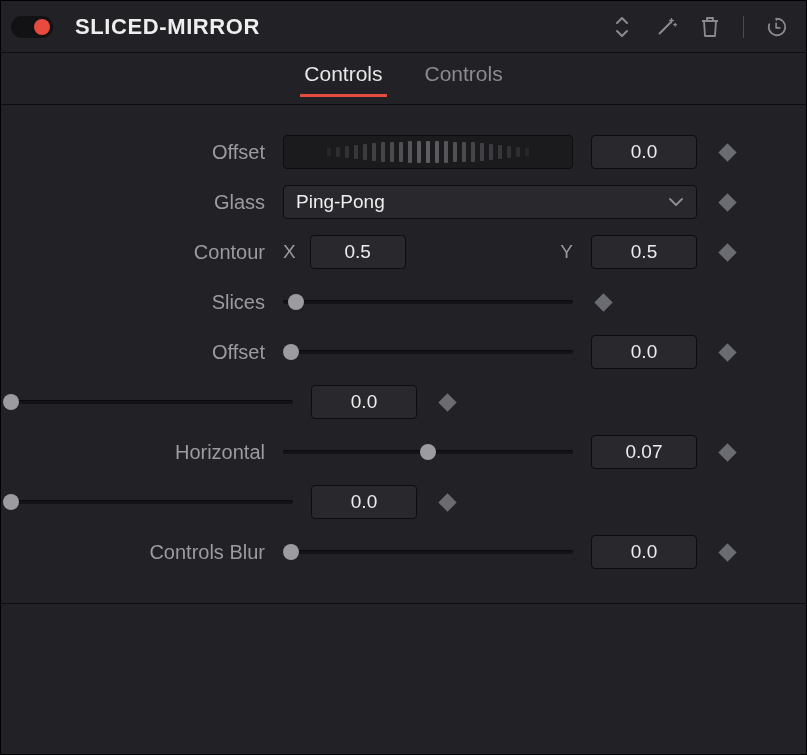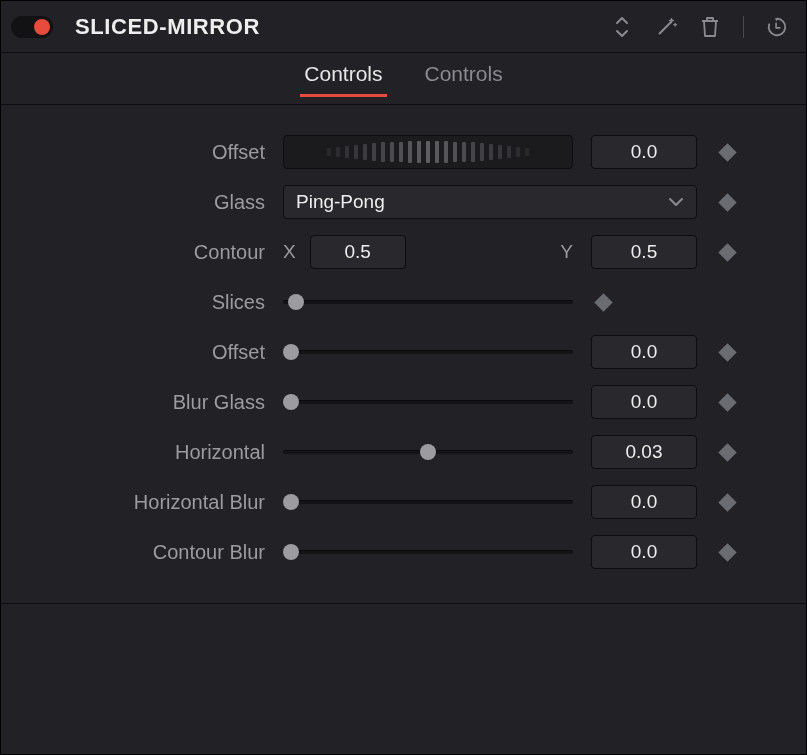--- a/index.html
+++ b/index.html
@@ -231,63 +231,61 @@
           <div class="thumb" style="left: 8px;"></div>
       </div>
     </div>
     <div class="value-box">0.0</div>
     <div class="diamond-wrap">
         <div class="diamond"></div>
       </div>
   </div>
 
   <div class="row">
-    <div class="label">Blur Glass</div>
     <div class="control-area">
       <div class="slider">
         <div class="track"></div>
           <div class="thumb" style="left: 8px;"></div>
       </div>
     </div>
     <div class="value-box">0.0</div>
     <div class="diamond-wrap">
         <div class="diamond"></div>
       </div>
   </div>
 
   <div class="row">
     <div class="label">Horizontal</div>
     <div class="control-area">
       <div class="slider">
         <div class="track"></div>
           <div class="thumb" style="left: 145px;"></div>
       </div>
     </div>
-    <div class="value-box">0.03</div>
-    <div class="diamond-wrap">
-        <div class="diamond"></div>
-      </div>
-  </div>
-
-  <div class="row">
-    <div class="label">Horizontal Blur</div>
-    <div class="control-area">
-      <div class="slider">
-        <div class="track"></div>
-          <div class="thumb" style="left: 8px;"></div>
-      </div>
-    </div>
-    <div class="value-box">0.0</div>
-    <div class="diamond-wrap">
-        <div class="diamond"></div>
-      </div>
-  </div>
-
-  <div class="row">
-    <div class="label">Contour Blur</div>
+    <div class="value-box">0.07</div>
+    <div class="diamond-wrap">
+        <div class="diamond"></div>
+      </div>
+  </div>
+
+  <div class="row">
+    <div class="control-area">
+      <div class="slider">
+        <div class="track"></div>
+          <div class="thumb" style="left: 8px;"></div>
+      </div>
+    </div>
+    <div class="value-box">0.0</div>
+    <div class="diamond-wrap">
+        <div class="diamond"></div>
+      </div>
+  </div>
+
+  <div class="row">
+    <div class="label">Controls Blur</div>
     <div class="control-area">
       <div class="slider">
         <div class="track"></div>
           <div class="thumb" style="left: 8px;"></div>
       </div>
     </div>
     <div class="value-box">0.0</div>
     <div class="diamond-wrap">
         <div class="diamond"></div>
       </div>

